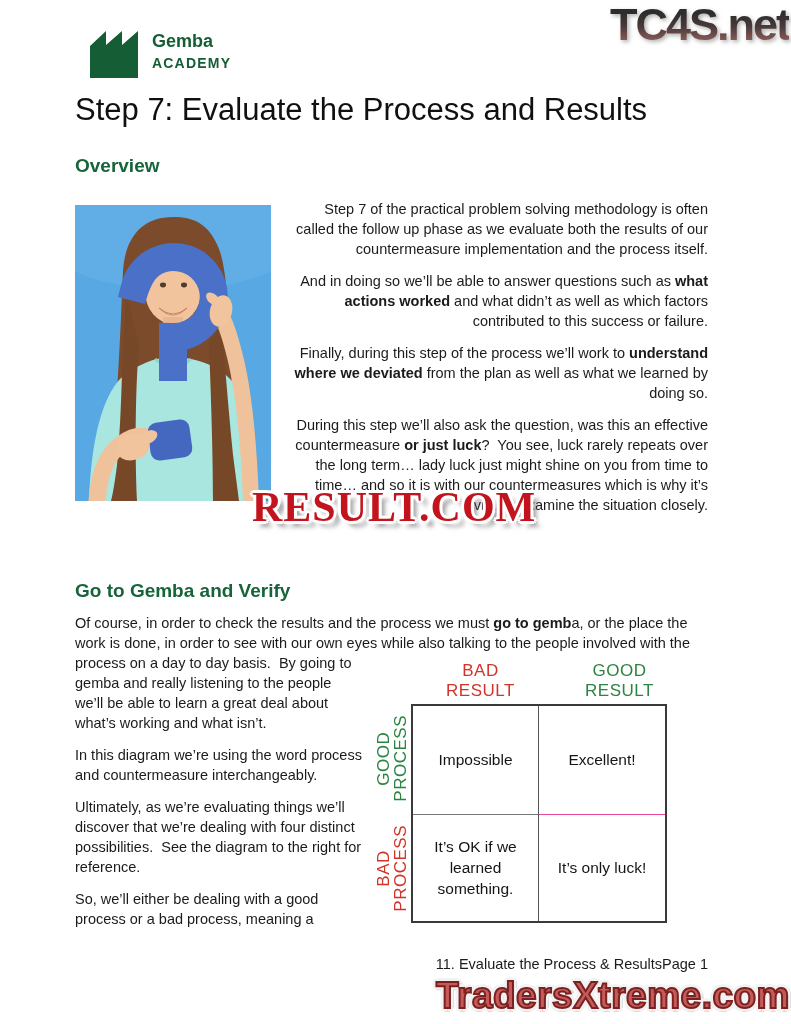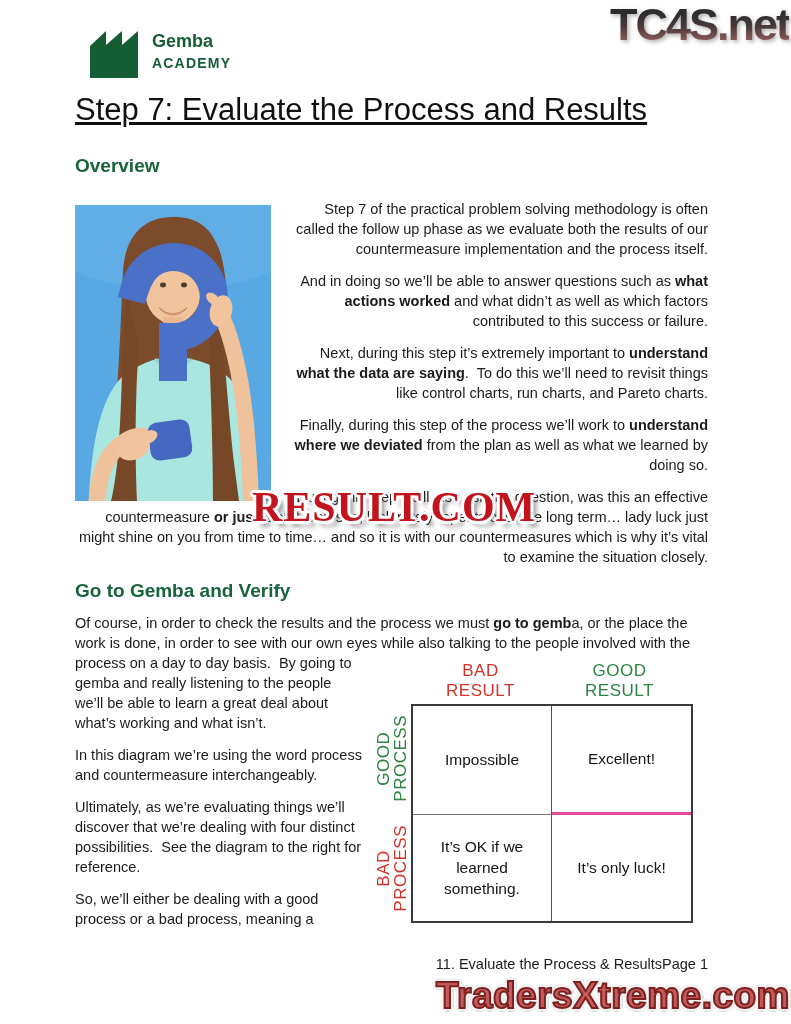--- a/index.html
+++ b/index.html
@@ -38,21 +38,21 @@
   .wm-tx {
     position:absolute; top:977px; right:1px;
     font-size:37px; font-weight:bold; line-height:1; letter-spacing:0.5px;
     color:#c45a5a; -webkit-text-stroke:2px #7c2020;
     text-shadow:
       -3px -3px 0 #f2f2f2, 3px -3px 0 #f2f2f2, -3px 3px 0 #f2f2f2, 3px 3px 0 #f2f2f2,
       0 -4px 0 #f2f2f2, 0 4px 1px #d9d9d9, -4px 0 0 #f2f2f2, 4px 0 1px #d9d9d9;
   }
 
   
-  .title { position:absolute; top:92px; left:75px; font-size:31px; font-weight:400; color:#101010; letter-spacing:0;text-decoration:underline; }
+  .title { position:absolute; top:92px; left:75px; font-size:31px; font-weight:400; color:#101010; letter-spacing:0; }
   .h2 { font-size:19px; font-weight:bold; color:#17643a; }
   .h2.overview { position:absolute; top:155px; left:75px; }
   .h2.gemba    { position:absolute; top:580px; left:75px; }
 
   
   .section1 { position:absolute; top:199px; left:75px; width:633px; font-size:14.5px; line-height:20px;text-align:right; }
   .section1 .photo { float:left; width:196px; height:296px; margin:6px 16px 6px 0; }
   .section1 p { margin-bottom:12px; }
 
   .section2 { position:absolute; top:613px; left:75px; width:633px; font-size:14.5px; line-height:20px; }
@@ -64,26 +64,26 @@
   .col-headers { display:flex; margin-left:38px; }
   .col-h { width:139px; text-align:center; font-size:17px; line-height:20px; letter-spacing:0.5px; padding-bottom:3px; }
   .col-h.red { color:#d2342a; } .col-h.green { color:#2c8440; }
   .matrix-body { display:flex; }
   .rows-col { width:38px; display:flex; flex-direction:column; }
   .row-h { flex:1; display:flex; align-items:center; justify-content:center; }
   .vlabel { writing-mode:vertical-rl; transform:rotate(180deg); text-align:center;
             font-size:17px; line-height:17px; letter-spacing:0.5px; }
   .vlabel span { display:block; }
   .row-h.red .vlabel { color:#d2342a; } .row-h.green .vlabel { color:#2c8440; }
-  .grid { width:282px; height:219px; border:2px solid #3a3a3a; display:grid;
+  .grid { width:256px; height:219px; border:2px solid #3a3a3a; display:grid;
           grid-template-columns:1fr 1fr; grid-template-rows:110fr 107fr; background:#fff; }
   .cell { display:flex; align-items:center; justify-content:center; text-align:center;
           font-size:15.5px; line-height:21px; padding:4px 16px; color:#151515; }
   .cell.tl { border-right:1px solid #555; border-bottom:1px solid #777; }
-  .cell.tr { border-bottom:3px solid #ec4899; }
+  .cell.tr { border-bottom:1px solid #ec4899; }
   .cell.bl { border-right:1px solid #555; }
 
   
   .footer { position:absolute; top:956px; left:75px; width:633px;
             display:flex; justify-content:flex-end; font-size:14.5px; color:#1b1b1b; }
 </style>
 </head>
 <body>
 
 <div class="page">
@@ -128,21 +128,20 @@
       <path d="M60 82 A 40 40 0 1 1 98 132 L 98 162" fill="none" stroke="#4a70c8" stroke-width="28" stroke-linecap="square"></path>
       <rect x="74" y="216" width="42" height="38" rx="9" transform="rotate(-8 95 235)" fill="#4468c0"></rect>
 
       <ellipse cx="58" cy="242" rx="17" ry="13" transform="rotate(-18 58 242)" fill="#f2c49e"></ellipse>
       <ellipse cx="74" cy="232" rx="9" ry="6" transform="rotate(-30 74 232)" fill="#f2c49e"></ellipse>
       <ellipse cx="146" cy="106" rx="11" ry="16" transform="rotate(14 146 106)" fill="#f2c49e"></ellipse>
       <ellipse cx="138" cy="94" rx="8" ry="5" transform="rotate(40 138 94)" fill="#f2c49e"></ellipse>
     </svg>
     <p><span>Step 7 of the practical problem solving methodology is often called the follow up phase as we evaluate both the results of our countermeasure implementation and the process itself.</span></p>
     <p><span>And in doing so we’ll be able to answer questions such as </span><span class="b">what actions worked</span><span> and what didn’t as well as which factors contributed to this success or failure.</span></p>
-    <p><span>Next, during this step it’s extremely important to </span><span class="b">understand what the data are saying</span><span>.&nbsp; To do this we’ll need to revisit things like control charts, run charts, and Pareto charts.</span></p>
     <p><span>Finally, during this step of the process we’ll work to </span><span class="b">understand where we deviated</span><span> from the plan as well as what we learned by doing so.</span></p>
     <p><span>During this step we’ll also ask the question, was this an effective countermeasure </span><span class="b">or just luck</span><span>?&nbsp; You see, luck rarely repeats over the long term… lady luck just might shine on you from time to time… and so it is with our countermeasures which is why it’s vital to examine the situation closely.</span></p>
   </div>
 
   <div class="wm-dlsub">RESULT.COM</div>
 
   <div class="h2 gemba">Go to Gemba and Verify</div>
 
   <div class="section2">
     <div class="push"></div>

